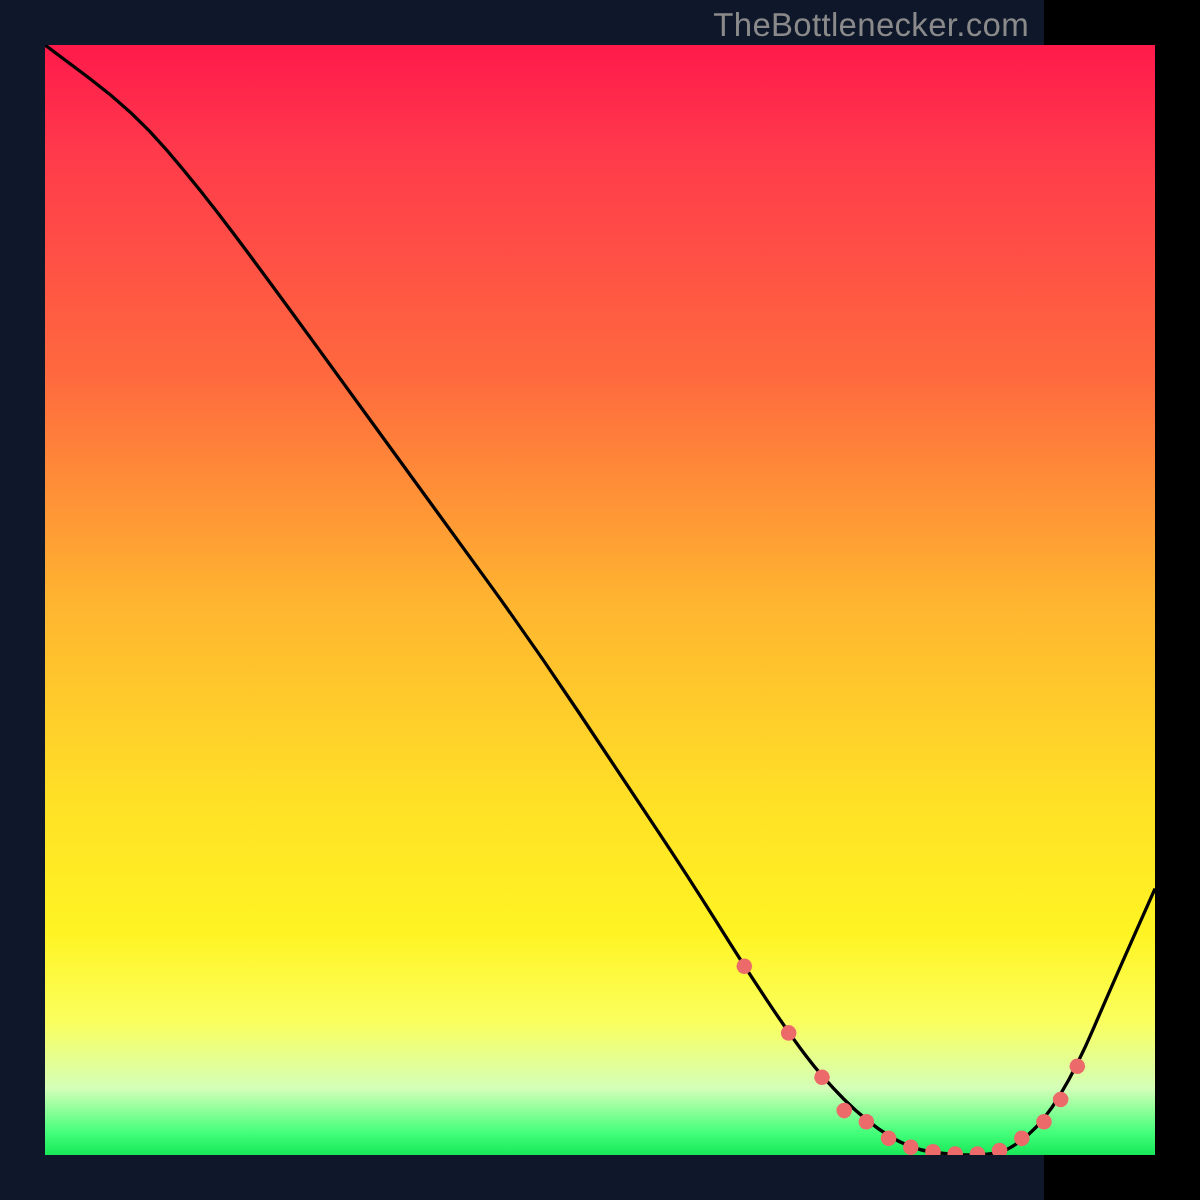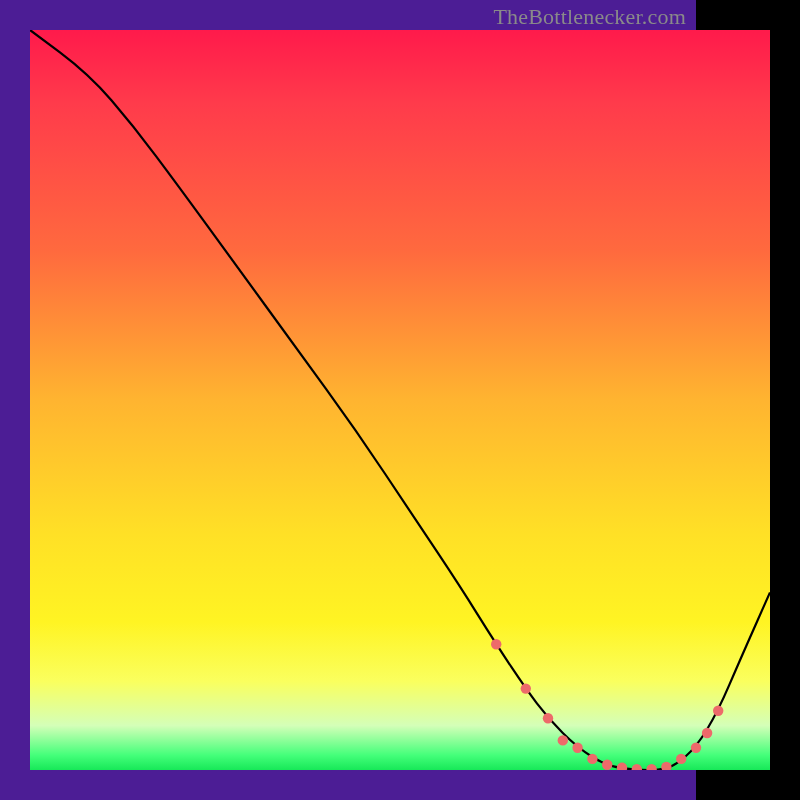--- a/index.html
+++ b/index.html
@@ -8,22 +8,21 @@
     width: 800px;
     height: 800px;
     overflow: hidden;
     background: #000;
     font-family: Arial, Helvetica, sans-serif;
   }
   .container {
     position: relative;
     width: 696px;
     height: 800px;
-    background: #4c1d95;
-    font-family: Liberation Serif, serif;
+    background: #0f172a;
   }
   .plot-area {
     position: absolute;
     left: 30px;
     top: 30px;
     width: 740px;
     height: 740px;
     
     background: linear-gradient(
       to bottom,

